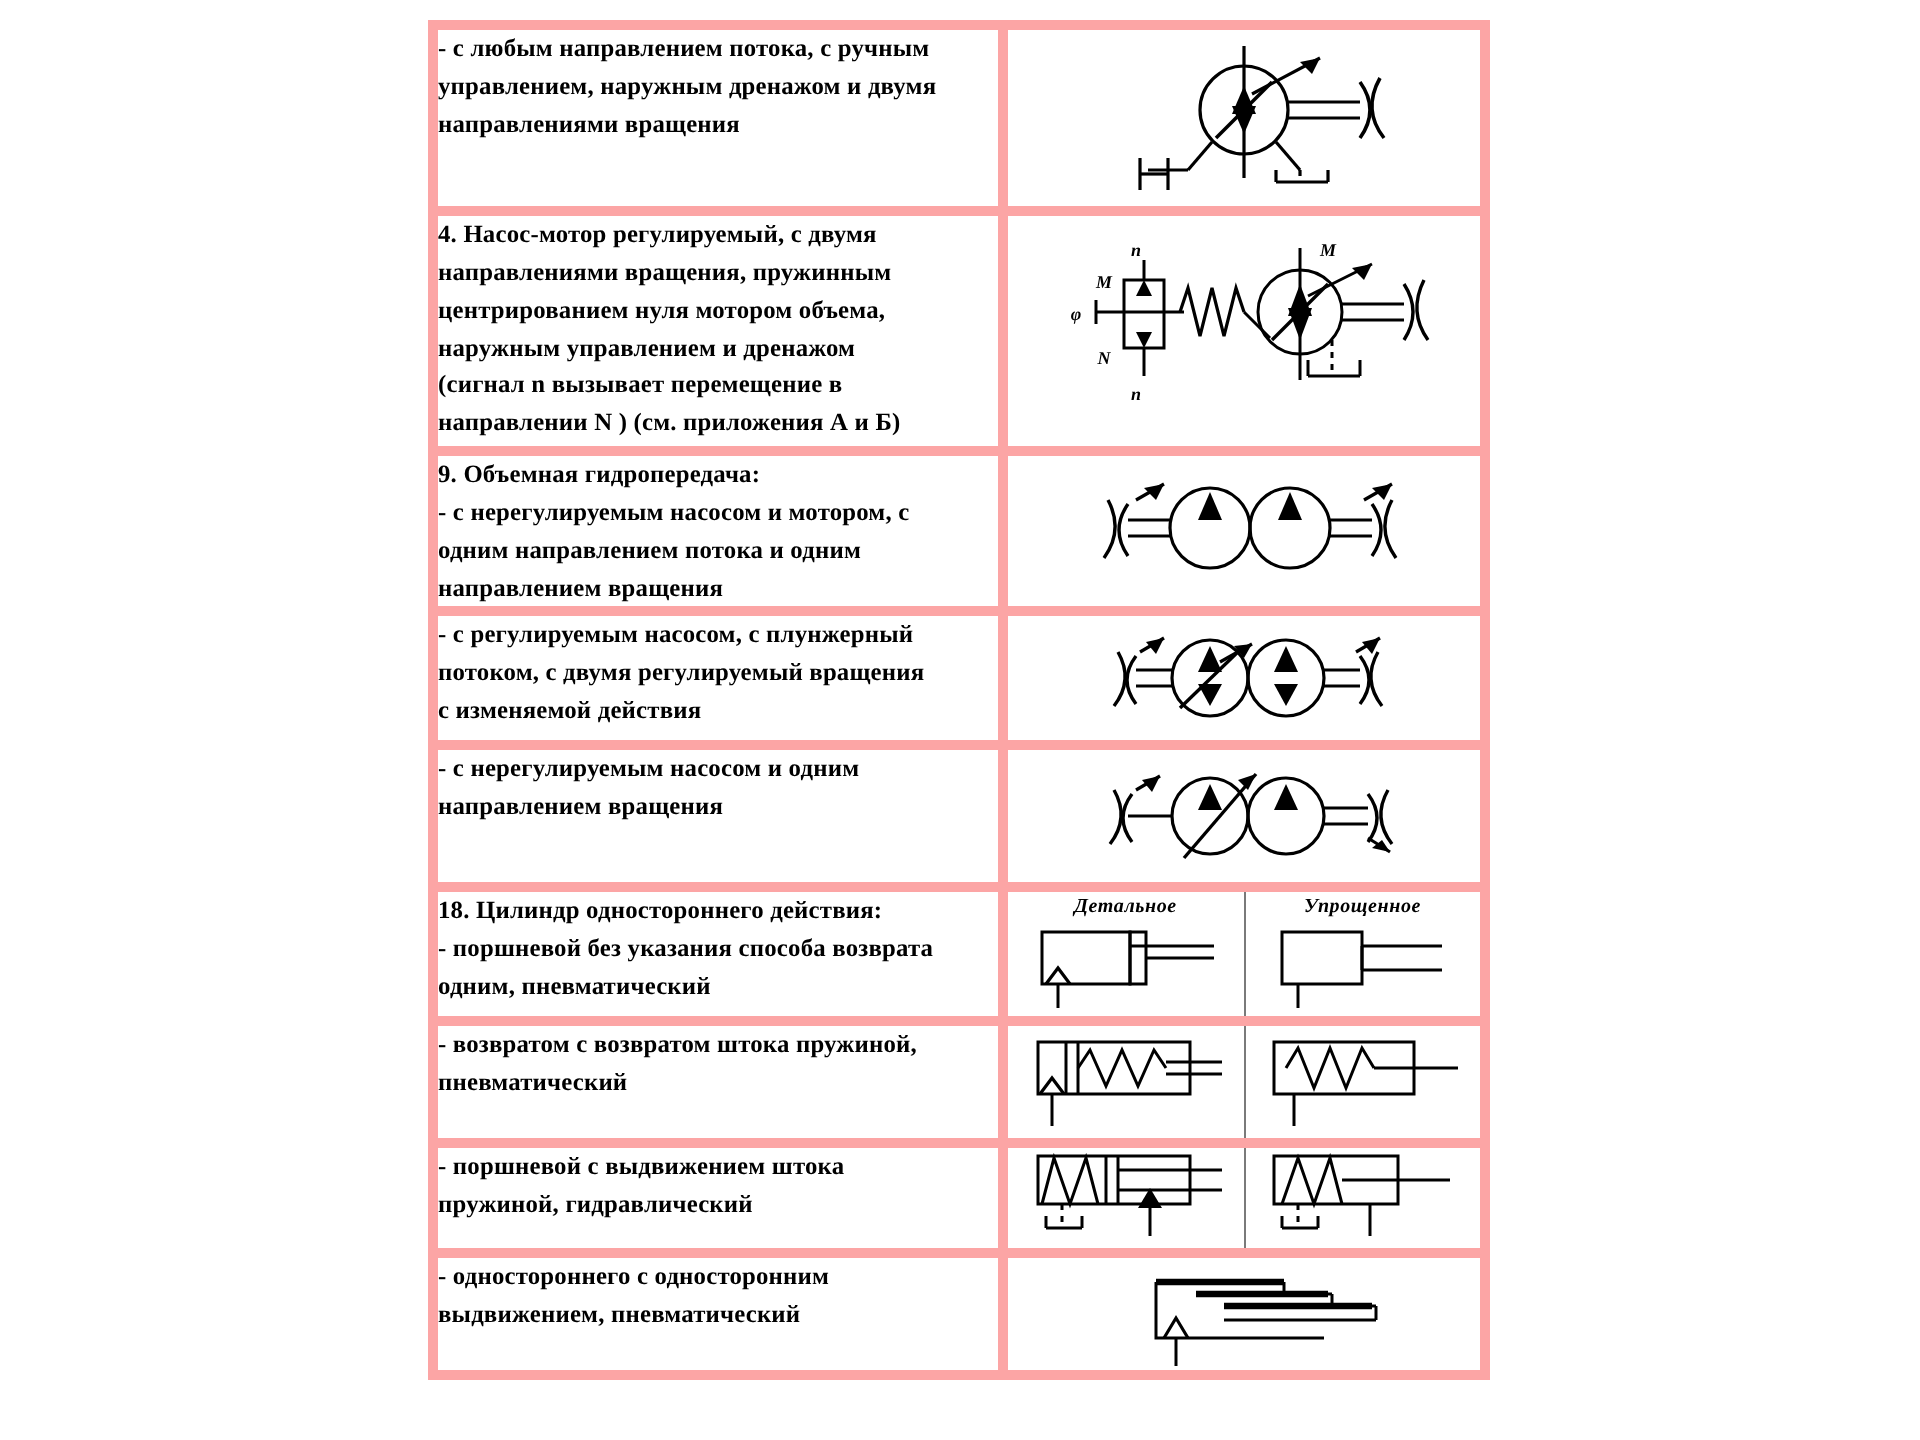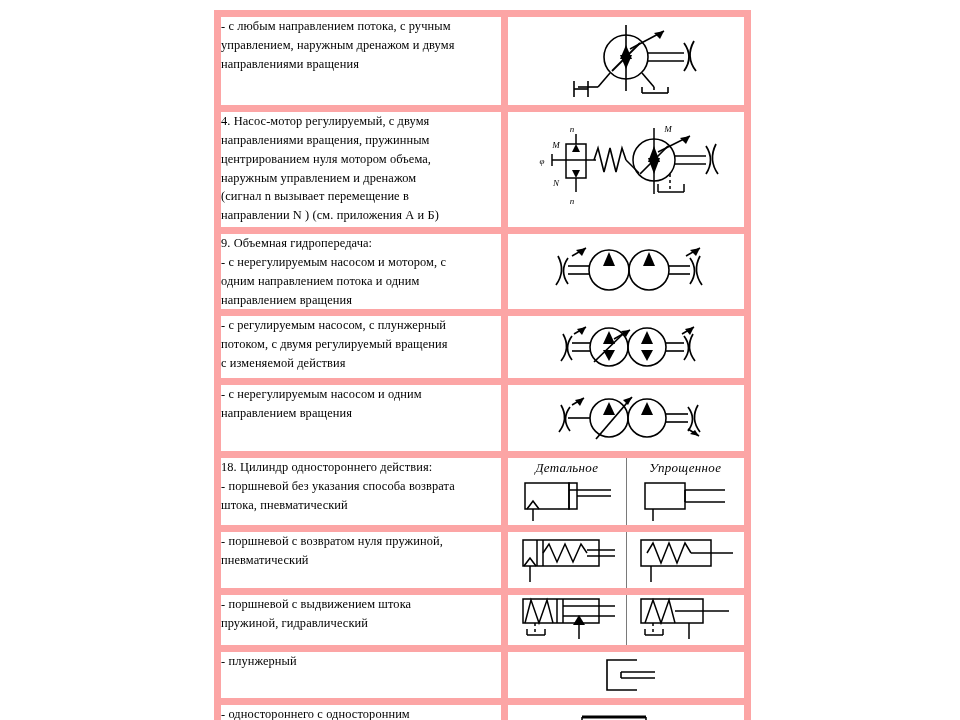--- a/index.html
+++ b/index.html
@@ -24,23 +24,24 @@
   }
   table.spec {
     position: absolute;
     left: 214px;
     top: 10px;
     width: 516px;
     border-collapse: collapse;
     table-layout: fixed;
   }
   table.spec td {
-    border: 7px solid #fca5a5;
+    border: 5px solid #fca5a5;
     vertical-align: top;
     padding: 0;
+    font-weight: bold;
   }
   td.desc {
     width: 280px;
     padding: 5px 4px 4px 4px;
     font-size: 12.4px;
     line-height: 1.52;
     letter-spacing: 0.1px;
   }
   td.sym {
     width: 236px;
@@ -76,21 +77,21 @@
     border-right: 1px solid #7a7a7a;
   }
   .hdrrow {
     display: flex;
     width: 100%;
   }
   .hdrrow > div {
     flex: 1 1 0;
     text-align: center;
     font-style: italic;
-    font-size: 13px;
+    font-size: 10px;
     font-family: "Liberation Serif", serif;
     padding: 2px 0 1px 0;
     letter-spacing: 0.3px;
   }
   .hdrrow > div.left {
     border-right: 1px solid #7a7a7a;
   }
   svg text {
     font-family: "Liberation Serif", serif;
     font-style: italic;
@@ -305,21 +306,21 @@
               </g>
             </svg>
           </div>
         </td>
       </tr>
 
       <tr>
         <td class="desc">
           <p>18. Цилиндр одностороннего действия:</p>
           <p>- поршневой без указания способа возврата</p>
-          <p>штока, пневматический</p>
+          <p>одним, пневматический</p>
         </td>
         <td class="sym">
           <div class="hdrrow">
             <div class="left">Детальное</div>
             <div>Упрощенное</div>
           </div>
           <div class="twocol" style="height:48px;">
             <div class="colcell left">
               <svg width="112" height="48" viewBox="0 0 112 48">
                 <g stroke="#000" fill="none" stroke-width="1.5">
@@ -343,21 +344,21 @@
                   <line x1="24" y1="32" x2="24" y2="44"></line>
                 </g>
               </svg>
             </div>
           </div>
         </td>
       </tr>
 
       <tr>
         <td class="desc">
-          <p>- поршневой с возвратом нуля пружиной,</p>
+          <p>- возвратом с возвратом штока пружиной,</p>
           <p>пневматический</p>
         </td>
         <td class="sym">
           <div class="twocol" style="height:56px;">
             <div class="colcell left">
               <svg width="112" height="56" viewBox="0 0 112 56">
                 <g stroke="#000" fill="none" stroke-width="1.5">
                   <rect x="12" y="8" width="76" height="26"></rect>
                   <line x1="26" y1="8" x2="26" y2="34"></line>
                   <line x1="32" y1="8" x2="32" y2="34"></line>
@@ -420,37 +421,20 @@
                   <line x1="16" y1="40" x2="16" y2="34"></line>
                   <line x1="34" y1="40" x2="34" y2="34"></line>
                   <line x1="60" y1="28" x2="60" y2="44"></line>
                 </g>
               </svg>
             </div>
           </div>
         </td>
       </tr>
 
-      <tr>
-        <td class="desc" style="height:46px;">
-          <p>- плунжерный</p>
-        </td>
-        <td class="sym">
-          <div class="symwrap" style="display:flex;align-items:center;justify-content:center;height:100%;">
-            <svg width="150" height="46" viewBox="0 0 150 46">
-              <g stroke="#000" fill="none" stroke-width="1.6">
-                <polyline points="86,8 56,8 56,38 86,38"></polyline>
-                <line x1="70" y1="20" x2="104" y2="20"></line>
-                <line x1="70" y1="26" x2="104" y2="26"></line>
-                <line x1="70" y1="20" x2="70" y2="26"></line>
-              </g>
-            </svg>
-          </div>
-        </td>
-      </tr>
 
       <tr>
         <td class="desc" style="height:50px;">
           <p>- одностороннего с односторонним</p>
           <p>выдвижением, пневматический</p>
         </td>
         <td class="sym">
           <div class="symwrap" style="display:flex;align-items:center;justify-content:center;height:100%;">
             <svg width="180" height="56" viewBox="0 0 180 56">
               <g stroke="#000" fill="none" stroke-width="1.5">

